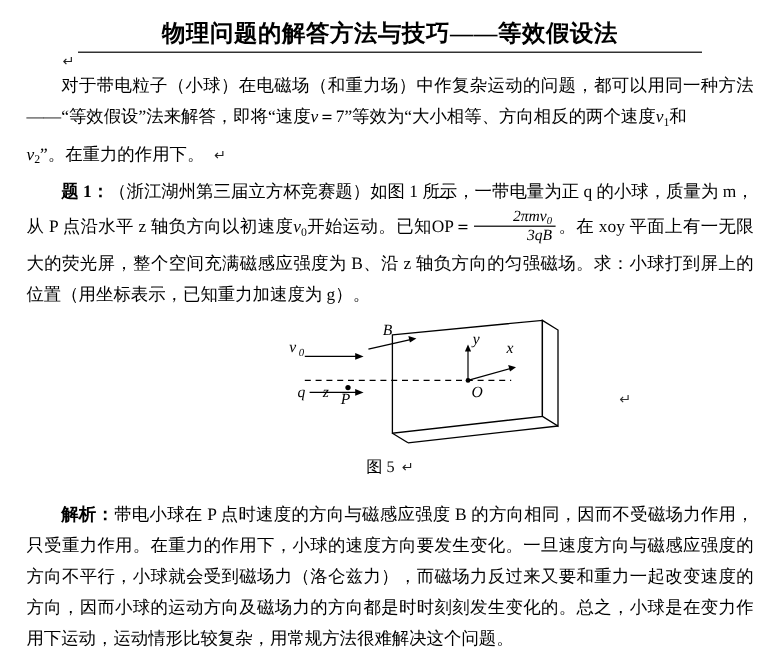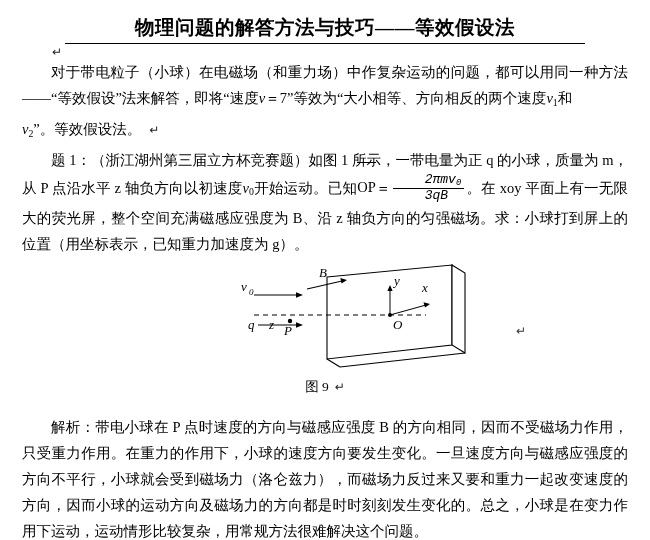--- a/index.html
+++ b/index.html
@@ -50,39 +50,38 @@
     font-size: 14.5px;
     line-height: 26px;
     margin: 0;
     text-align: justify;
     text-justify: inter-ideograph;
   }
   .indent {
     text-indent: 29px;
   }
   .bold {
-    font-weight: normal;
+    font-weight: bold;
   }
   .it {
     font-style: italic;
     font-family: "Liberation Serif", serif;
   }
   sub {
     font-size: 0.68em;
     vertical-align: -0.28em;
   }
   .frac {
     display: inline-block;
     vertical-align: -0.55em;
-    text-align: left;
+    text-align: right;
     font-style: italic;
     line-height: 1.05;
     font-size: 13px;
     margin: 0 2px;
-    font-family: Liberation Mono, monospace;
   }
   .frac .num {
     display: block;
     padding: 0 3px;
     border-bottom: 1px solid #000;
   }
   .frac .den {
     display: block;
     padding: 0 3px;
   }
@@ -111,21 +110,21 @@
   <div class="title-underline"></div>
 
   <div class="pmark-row">
     <span class="pmark">↵</span>
   </div>
 
   <p class="body indent">
     <span>对于带电粒子（小球）在电磁场（和重力场）中作复杂运动的问题，都可以用同一种方法——“等效假设”法来解答，即将“速度</span><span class="it">v</span><span>＝7”等效为“大小相等、方向相反的两个速度</span><span class="it">v</span><sub>1</sub><span>和</span>
   </p>
   <p class="body">
-    <span class="it">v</span><sub>2</sub><span>”。等效假设法。</span><span class="pmark" style="margin-left:8px">↵</span>
+    <span class="it">v</span><sub>2</sub><span>”。在重力的作用下。</span><span class="pmark" style="margin-left:8px">↵</span>
   </p>
 
   <p class="body indent">
     <span class="bold">题 1：</span><span>（浙江湖州第三届立方杯竞赛题）如图 1 所示，一带电量为正 q 的小球，质量为 m，从 P 点沿水平 z 轴负方向以初速度</span><span class="it">v</span><sub>0</sub><span>开始运动。已知</span><span class="overline">OP</span><span>＝</span><span class="frac"><span class="num"><span>2πmv</span><sub>0</sub></span><span class="den">3qB</span></span><span>。在 xoy 平面上有一无限大的荧光屏，整个空间充满磁感应强度为 B、沿 z 轴负方向的匀强磁场。求：小球打到屏上的位置（用坐标表示，已知重力加速度为 g）。</span>
   </p>
 
   <div class="fig-wrap">
     <svg width="606" height="118" viewBox="0 0 606 118">
 
       <polygon points="305,18 430,6 430,86 305,100" fill="#ffffff" stroke="#000000" stroke-width="1.1"></polygon>
@@ -161,20 +160,20 @@
       <text x="247" y="70" font-family="Liberation Serif, serif" font-style="italic" font-size="13">z</text>
       <text x="262" y="76" font-family="Liberation Serif, serif" font-style="italic" font-size="13">P</text>
       <text x="371" y="70" font-family="Liberation Serif, serif" font-style="italic" font-size="13">O</text>
       <text x="372" y="26" font-family="Liberation Serif, serif" font-style="italic" font-size="13">y</text>
       <text x="400" y="33" font-family="Liberation Serif, serif" font-style="italic" font-size="13">x</text>
       <text x="494" y="76" font-family="Liberation Serif, serif" font-size="12" fill="#333">↵</text>
     </svg>
   </div>
 
   <div class="fig-caption">
-    <span>图 9</span><span class="pmark" style="margin-left:6px">↵</span>
+    <span>图 5</span><span class="pmark" style="margin-left:6px">↵</span>
   </div>
 
   <p class="body indent" style="margin-top:18px">
     <span class="bold">解析：</span><span>带电小球在 P 点时速度的方向与磁感应强度 B 的方向相同，因而不受磁场力作用，只受重力作用。在重力的作用下，小球的速度方向要发生变化。一旦速度方向与磁感应强度的方向不平行，小球就会受到磁场力（洛仑兹力），而磁场力反过来又要和重力一起改变速度的方向，因而小球的运动方向及磁场力的方向都是时时刻刻发生变化的。总之，小球是在变力作用下运动，运动情形比较复杂，用常规方法很难解决这个问题。</span>
   </p>
 
 </div>
 
 </body></html>

